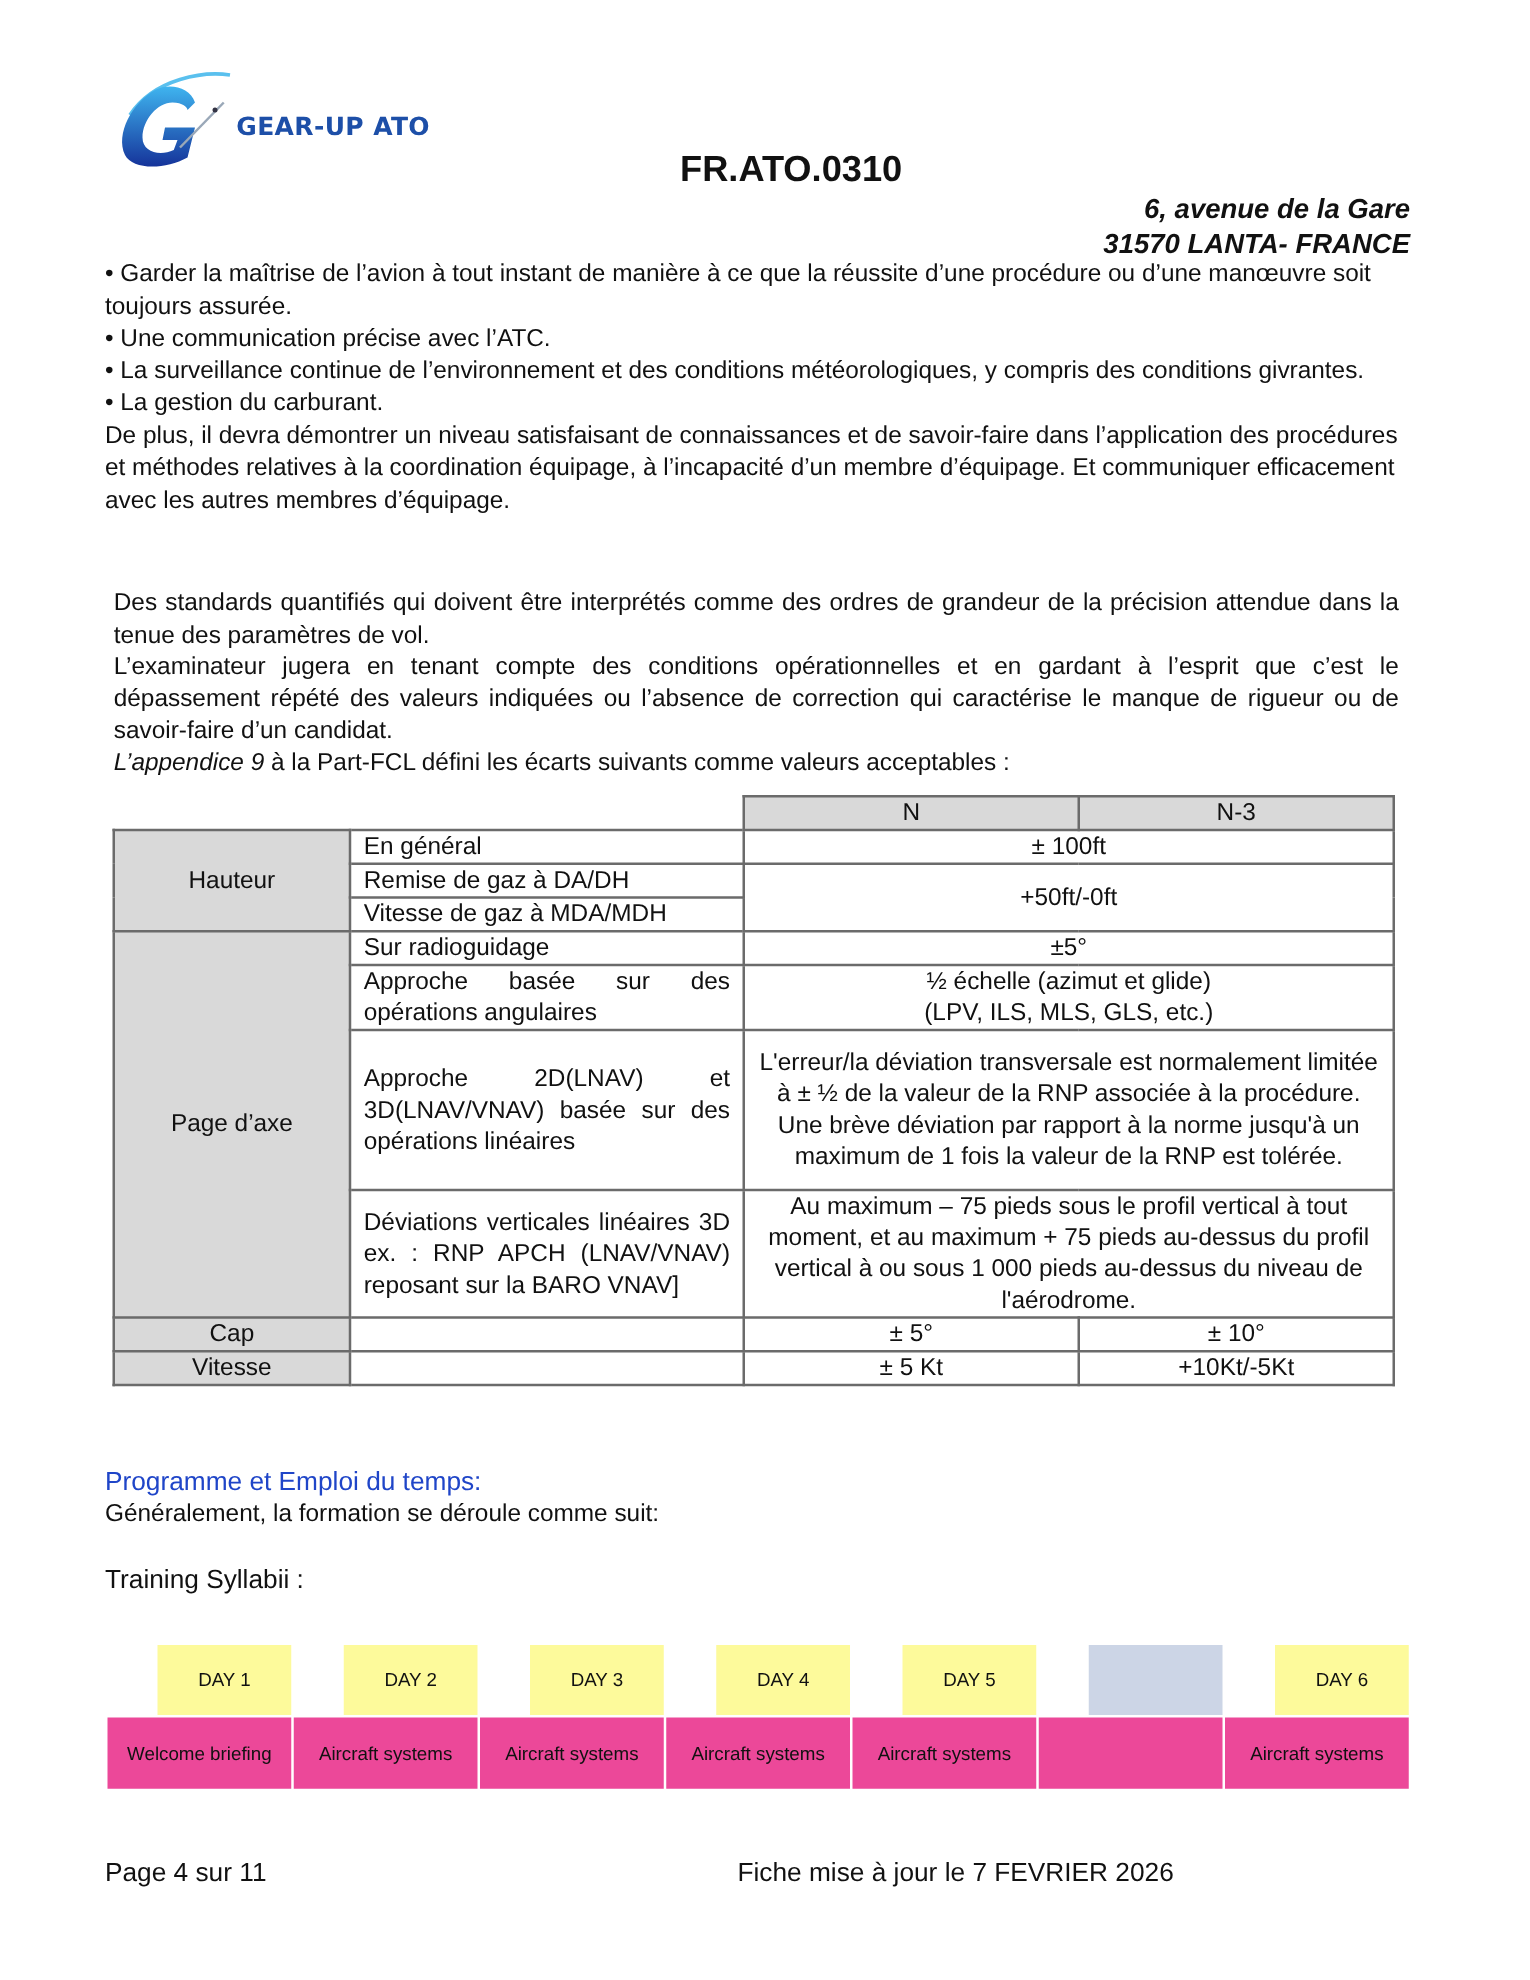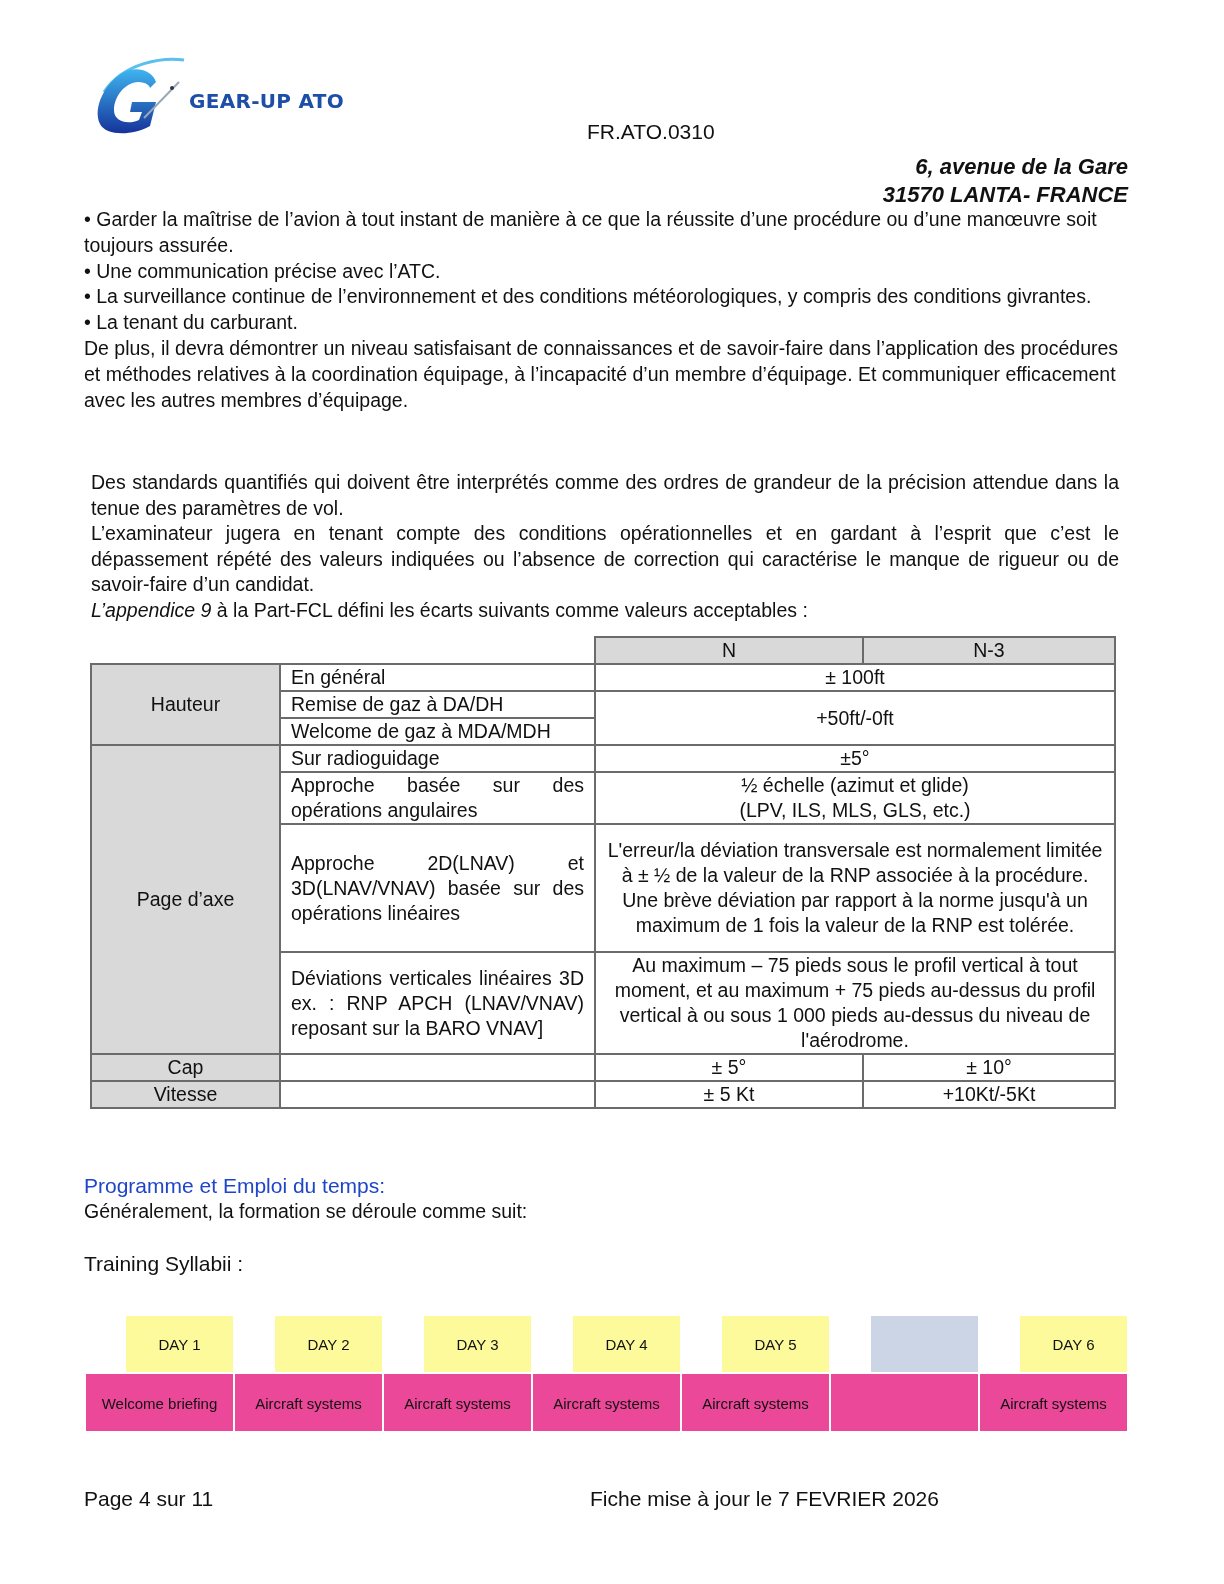--- a/index.html
+++ b/index.html
@@ -6,21 +6,21 @@
   body { width: 1224px; height: 1584px; position: relative; overflow: hidden;
          font-family: "Liberation Sans", sans-serif; color: #111; }
   .abs { position: absolute; }
 
   
   .logo { left: 84px; top: 52px; width: 260px; height: 88px; }
   .logo-text { position: absolute; left: 105px; top: 37px; font-weight: bold;
                font-size: 20px; color: #1d4fa8; letter-spacing: 0.3px;
                font-family: "DejaVu Sans", sans-serif; }
 
-  .doc-ref { left: 587px; top: 120px; font-size: 21px; font-weight: normal; }
+  .doc-ref { left: 544px; top: 120px; font-size: 29px; font-weight: bold; }
   .addr { right: 96px; top: 153px; text-align: right; font-size: 22px;
           font-weight: bold; font-style: italic; line-height: 28px; }
 
   .para1 { left: 84px; top: 207px; width: 1050px; font-size: 19.5px; line-height: 25.8px; }
   .para1 p { margin: 0; }
 
   .para2 { left: 91px; top: 470px; width: 1028px; font-size: 19.5px; line-height: 25.6px; }
   .para2 p { margin: 0; text-align: justify; text-align-last: left; }
   .para2 em { font-style: italic; }
 
@@ -72,21 +72,21 @@
 <div class="abs doc-ref">FR.ATO.0310</div>
 <div class="abs addr">
   <div>6, avenue de la Gare</div>
   <div>31570 LANTA- FRANCE</div>
 </div>
 
 <div class="abs para1">
   <p>• Garder la maîtrise de l’avion à tout instant de manière à ce que la réussite d’une procédure ou d’une manœuvre soit toujours assurée.</p>
   <p>• Une communication précise avec l’ATC.</p>
   <p>• La surveillance continue de l’environnement et des conditions météorologiques, y compris des conditions givrantes.</p>
-  <p>• La tenant du carburant.</p>
+  <p>• La gestion du carburant.</p>
   <p>De plus, il devra démontrer un niveau satisfaisant de connaissances et de savoir-faire dans l’application des procédures et méthodes relatives à la coordination équipage, à l’incapacité d’un membre d’équipage. Et communiquer efficacement avec les autres membres d’équipage.</p>
 </div>
 
 <div class="abs para2">
   <p>Des standards quantifiés qui doivent être interprétés comme des ordres de grandeur de la précision attendue dans la tenue des paramètres de vol.</p>
   <p>L’examinateur jugera en tenant compte des conditions opérationnelles et en gardant à l’esprit que c’est le dépassement répété des valeurs indiquées ou l’absence de correction qui caractérise le manque de rigueur ou de savoir-faire d’un candidat.</p>
   <p><em>L’appendice 9</em><span> à la Part-FCL défini les écarts suivants comme valeurs acceptables :</span></p>
 </div>
 
 <table class="tol">
@@ -106,21 +106,21 @@
   <tr style="height:26px">
     <td class="grey" rowspan="3">Hauteur</td>
     <td>En général</td>
     <td class="center" colspan="2">± 100ft</td>
   </tr>
   <tr style="height:26px">
     <td>Remise de gaz à DA/DH</td>
     <td class="center" colspan="2" rowspan="2">+50ft/-0ft</td>
   </tr>
   <tr style="height:26px">
-    <td>Welcome de gaz à MDA/MDH</td>
+    <td>Vitesse de gaz à MDA/MDH</td>
   </tr>
   <tr style="height:26px">
     <td class="grey" rowspan="4">Page d’axe</td>
     <td>Sur radioguidage</td>
     <td class="center" colspan="2">±5°</td>
   </tr>
   <tr style="height:52px">
     <td class="just">Approche basée sur des opérations angulaires</td>
     <td class="center" colspan="2">
       <div>½ échelle (azimut et glide)</div>

